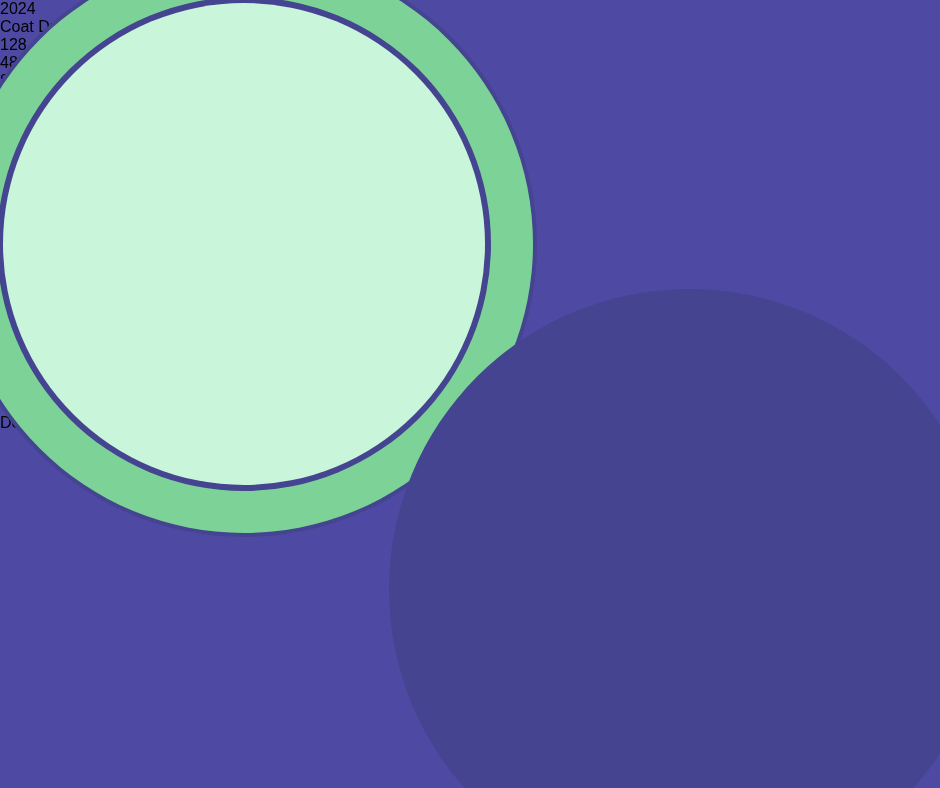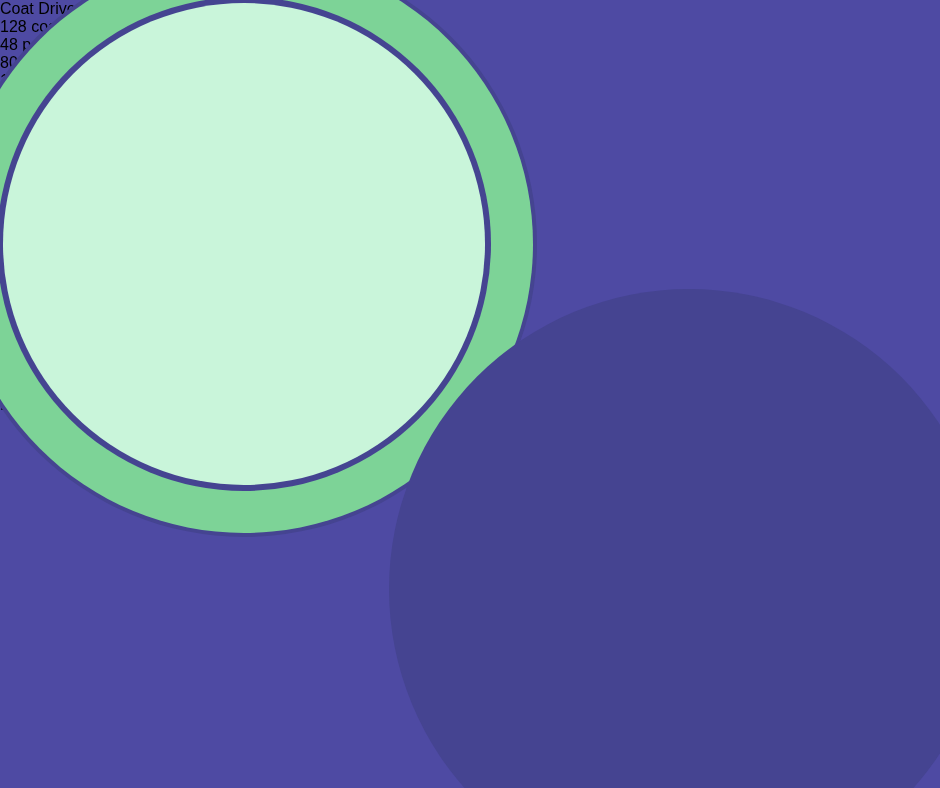--- a/index.html
+++ b/index.html
@@ -39,20 +39,21 @@
 <body>
 
 <div id="canvas">
 
   <div class="ring g-rim"></div>
   <div class="ring g-mid"></div>
   <div class="ring g-line"></div>
   <div class="ring g-face"></div>
 
   <div class="badge-text" id="text-2024">
+    <div class="year">2024</div>
     <div class="headline">Coat Drive Impact</div>
     <div class="stats">
       <div class="stat-line">128 coats</div>
       <div class="stat-line">48 pairs of gloves</div>
       <div class="stat-line">80 winter hats</div>
       <div class="stat-line">12 scarves</div>
       <div class="stat-line">2 pairs of earmuffs</div>
     </div>
   </div>
 

